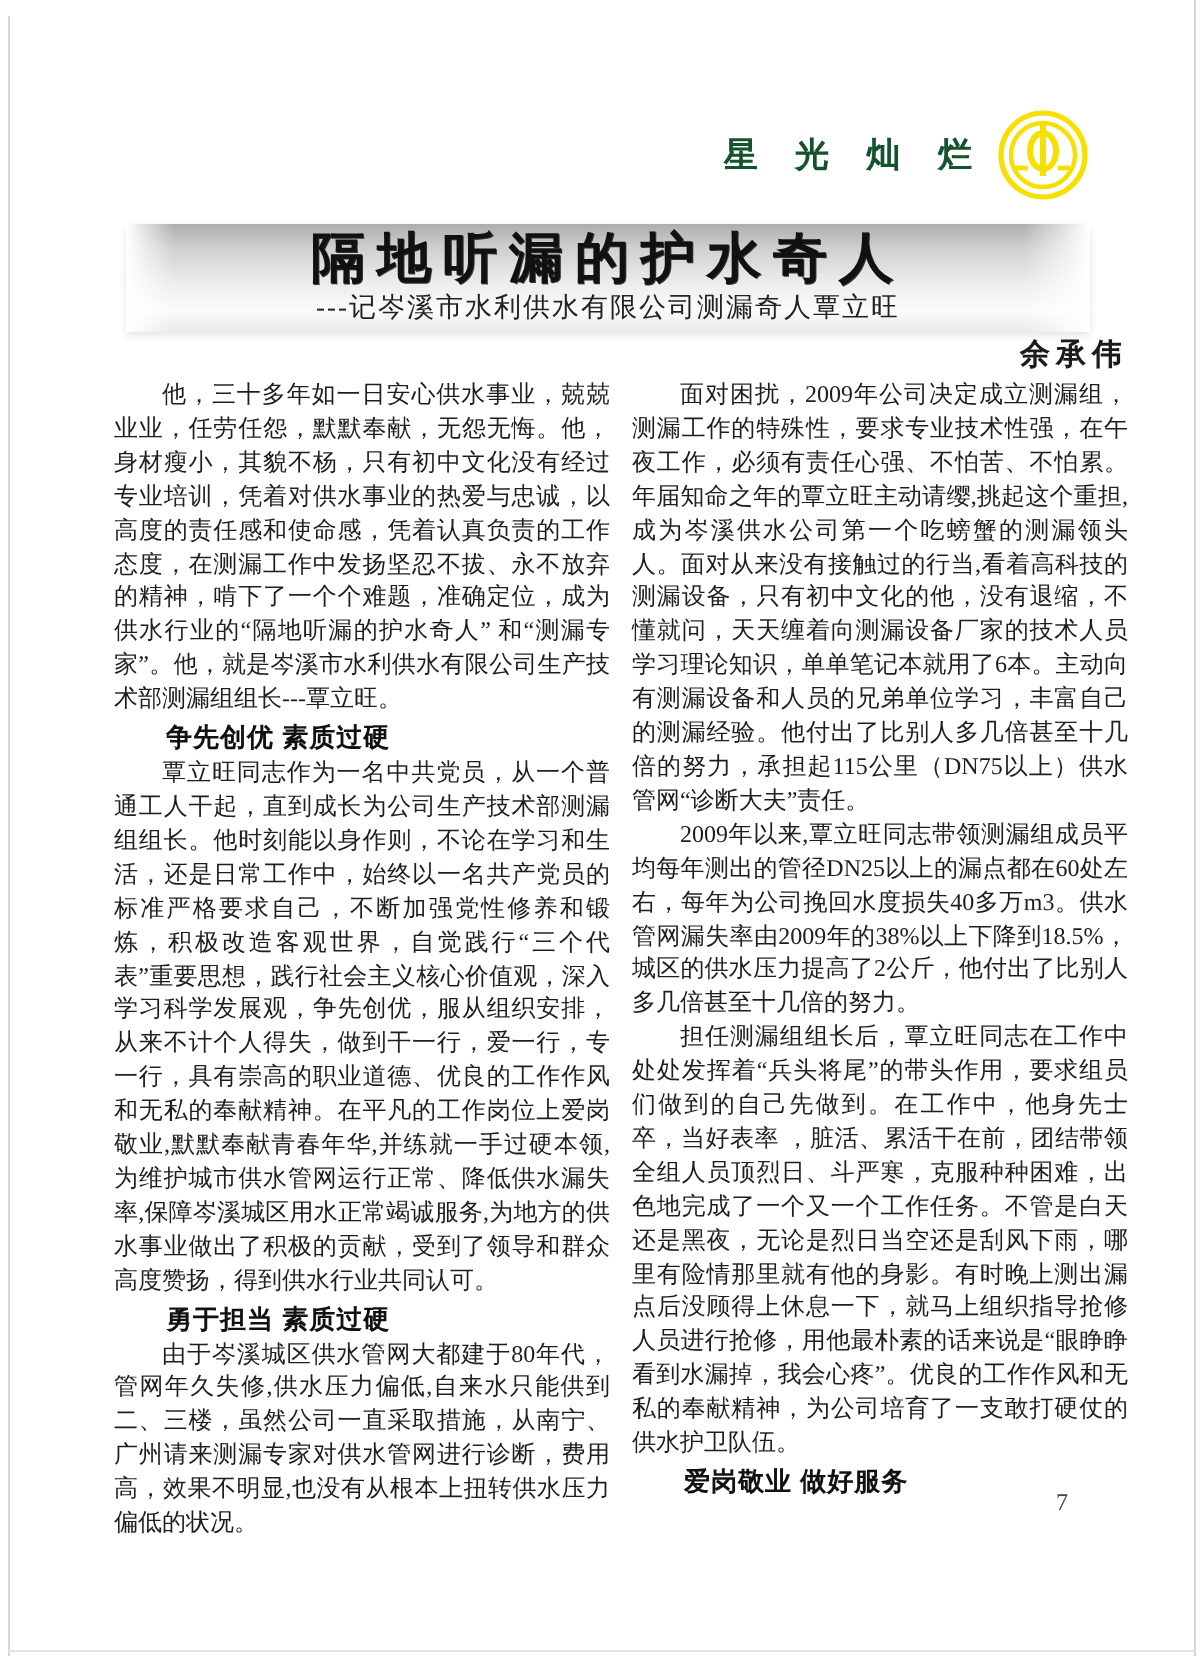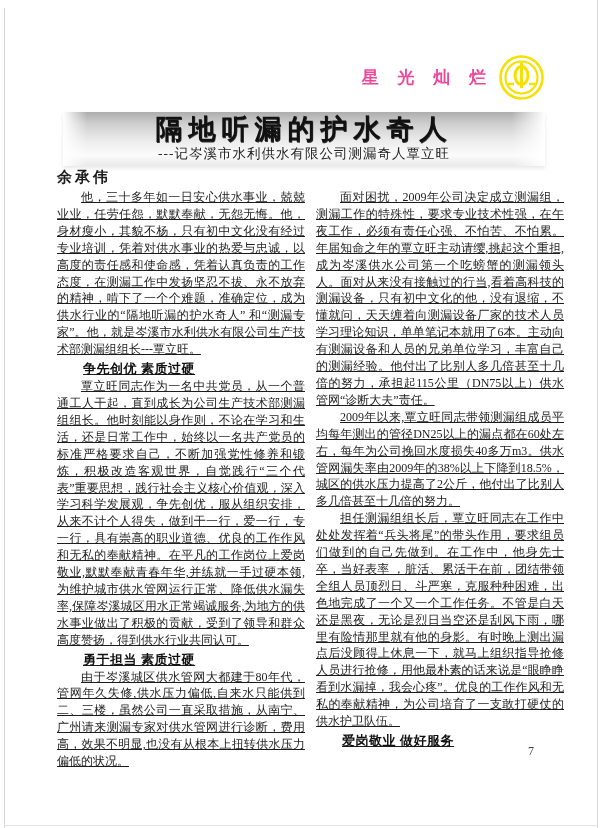--- a/index.html
+++ b/index.html
@@ -12,21 +12,21 @@
   .edge-left{left:4px;top:8px;width:1px;height:820px;}
   .edge-right{right:2px;top:0;width:1px;height:828px;}
   .edge-bottom{left:4px;bottom:2px;height:1px;width:594px;background:#e3e3e3;}
 
   .masthead{
     position:absolute;top:54px;right:55px;
     display:flex;align-items:center;gap:5px;
   }
   .brand{
     font-family:"Liberation Sans","DejaVu Sans",sans-serif;
-    font-weight:bold;font-size:17px;letter-spacing:7px;color:#ec4899;
+    font-weight:bold;font-size:17px;letter-spacing:7px;color:#14532d;
     white-space:nowrap;
   }
   .logo{width:47px;height:47px;display:block;}
 
   .banner{
     position:absolute;left:63px;right:55px;top:112px;height:54px;
     text-align:center;
     background:linear-gradient(180deg,#adadad 0%,#cfcfcf 22%,#ededed 55%,#fbfbfb 80%,#e9e9e9 100%);
     box-shadow:0 2px 4px rgba(0,0,0,0.10);
   }
@@ -37,30 +37,30 @@
   .article-title{
     font-family:cursive,serif;
     font-weight:bold;font-size:27px;line-height:32px;letter-spacing:6px;
     color:#111;margin:0;padding-top:1px;
     text-shadow:0.5px 0.5px 0 #333;
   }
   .article-subtitle{
     font-size:13.5px;line-height:18px;letter-spacing:1px;color:#222;margin:0;
   }
   .author{
-    position:absolute;top:168px;left:57px;right:36px;text-align:left;
+    position:absolute;top:168px;left:57px;right:36px;text-align:right;
     font-family:"Liberation Sans","DejaVu Sans",sans-serif;
     font-weight:bold;font-size:15px;letter-spacing:3px;color:#1b1b1b;
   }
 
   .columns{
     position:absolute;top:189px;left:57px;right:36px;
     display:flex;gap:11px;
   }
-  .col{flex:1;min-width:0;text-decoration:underline;}
+  .col{flex:1;min-width:0;}
   .para{
     margin:0;text-indent:2em;text-align:justify;
     font-size:12px;line-height:16.9px;color:#1e1e1e;
     text-justify:inter-ideograph;
   }
   .subheading{
     margin:2px 0 1px 0;padding-left:2em;
     font-family:"Liberation Sans","DejaVu Sans",sans-serif;
     font-weight:bold;font-size:13px;line-height:17px;color:#111;
     letter-spacing:0.5px;

